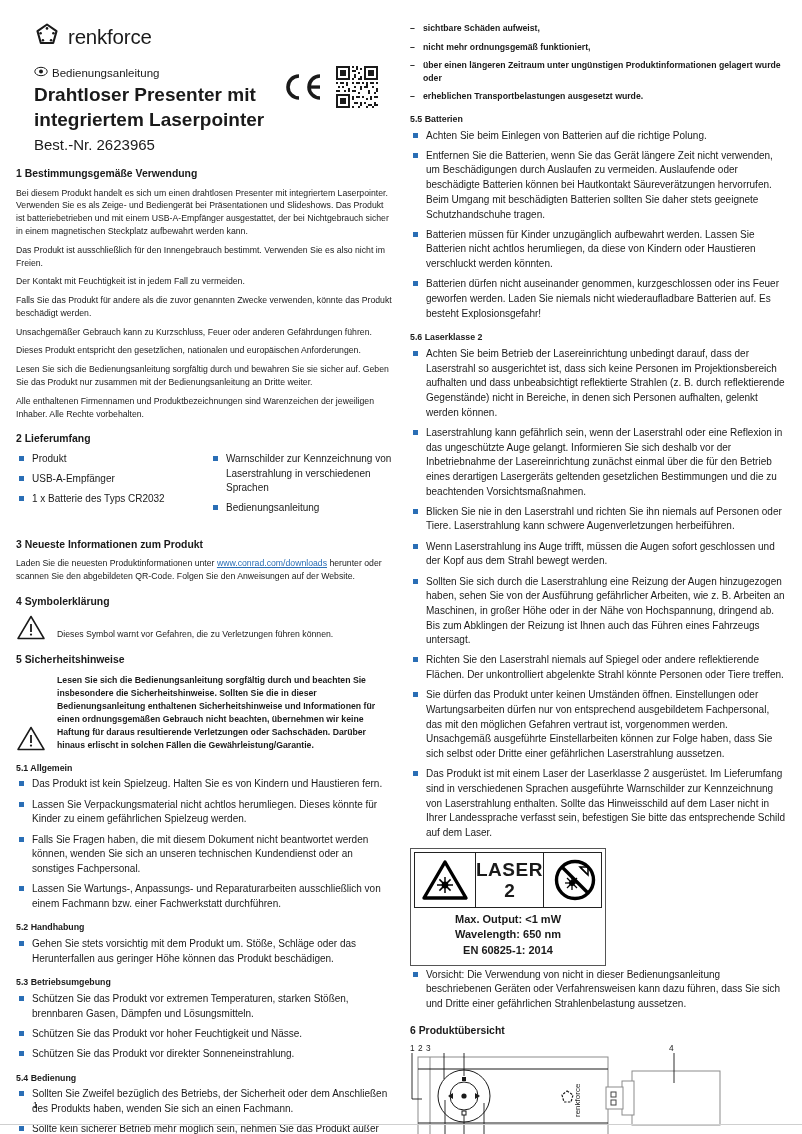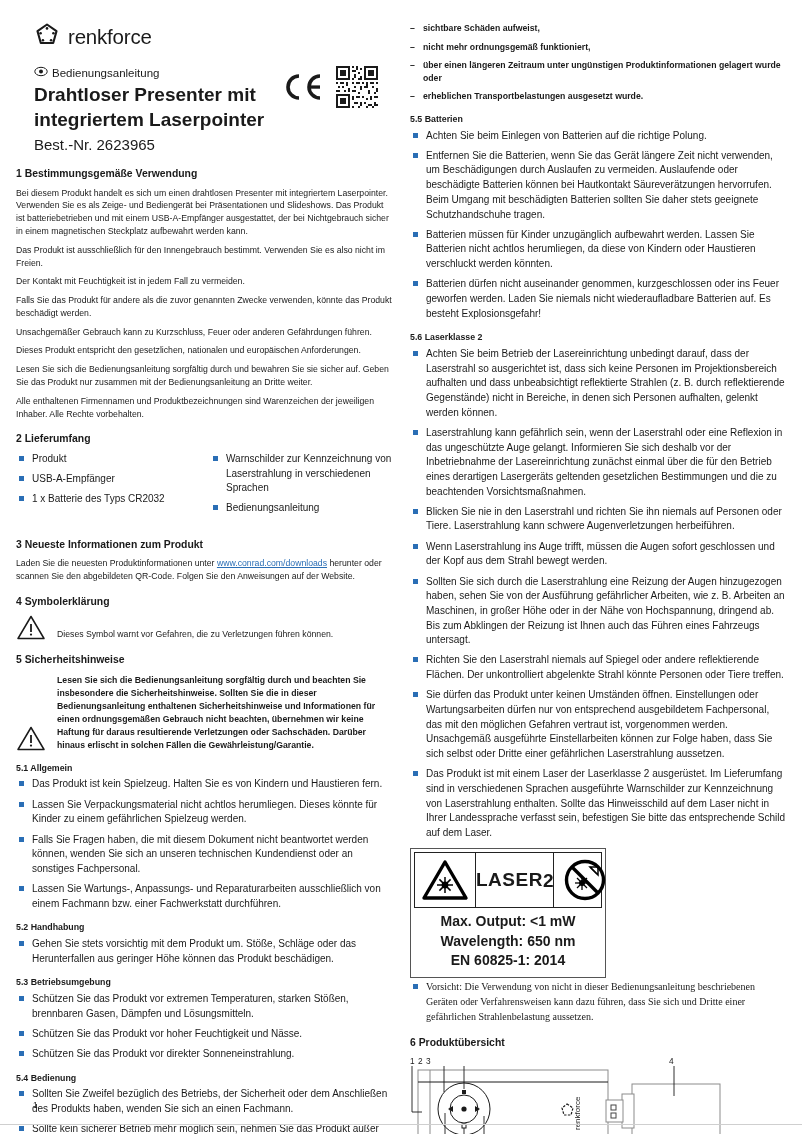--- a/index.html
+++ b/index.html
@@ -60,25 +60,25 @@
   .tri{flex:0 0 auto;width:30px;height:27px;}
 
   
   .laserbox{
     border:1px solid #555;margin:7px 0 2px 0;width:196px;
     padding:3px;box-sizing:border-box;background:#fff;
   }
   .laserrow{display:flex;border:1px solid #222;height:56px;box-sizing:border-box;}
   .lcell{display:flex;align-items:center;justify-content:center;}
   .lcell.a{flex:0 0 60px;border-right:1px solid #222;}
-  .lcell.b{flex:1;border-right:1px solid #222;flex-direction:row;line-height:1;}
+  .lcell.b{flex:1;border-right:1px solid #222;flex-direction:column;line-height:1;}
   .lcell.c{flex:0 0 62px;}
   .lword{font-size:19px;font-weight:bold;letter-spacing:.5px;}
   .lnum{font-size:19px;font-weight:bold;margin-top:2px;}
-  .laserspec{text-align:center;font-size:14px;font-weight:bold;line-height:1.42;padding:4px 0 3px 0;}
+  .laserspec{text-align:center;font-size:11px;font-weight:bold;line-height:1.42;padding:4px 0 3px 0;}
 
   
   .diagram{position:relative;height:120px;margin-top:4px;}
   .callout{position:absolute;font-size:8.3px;}
 
   
   .note{
     background:#fca5a5;border-left:3px solid #2a6eb5;
     padding:6px 9px 7px 8px;margin:9px 0 8px 0;
   }
@@ -351,21 +351,21 @@
             </svg>
           </div>
         </div>
         <div class="laserspec">
           <div>Max. Output: &lt;1 mW</div>
           <div>Wavelength: 650 nm</div>
           <div>EN 60825-1: 2014</div>
         </div>
       </div>
 
-      <ul class="bl" style="font-family:Liberation Serif, serif;">
+      <ul class="bl" style="">
         <li>Vorsicht: Die Verwendung von nicht in dieser Bedienungsanleitung beschriebenen Geräten oder Verfahrensweisen kann dazu führen, dass Sie sich und Dritte einer gefährlichen Strahlenbelastung aussetzen.</li>
       </ul>
 
       <h2 class="sec">6 Produktübersicht</h2>
 
       <div class="diagram">
 
         <span class="callout" style="left:0px;top:0px;">1</span>
         <span class="callout" style="left:8px;top:0px;">2</span>
         <span class="callout" style="left:16px;top:0px;">3</span>

